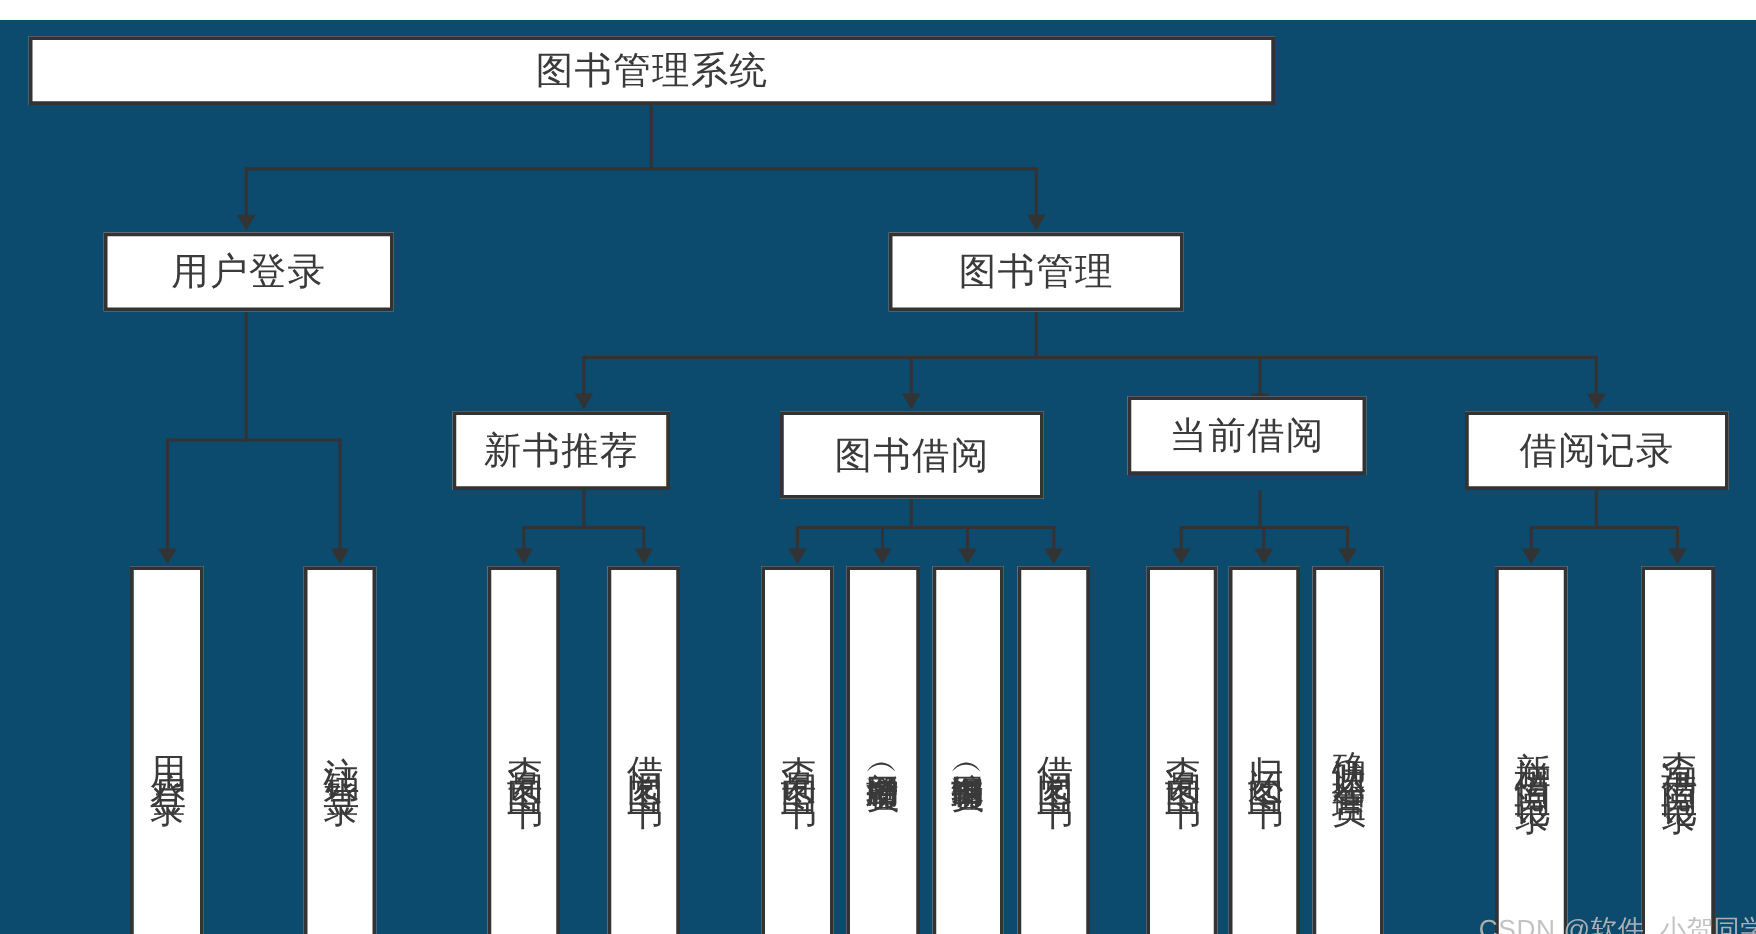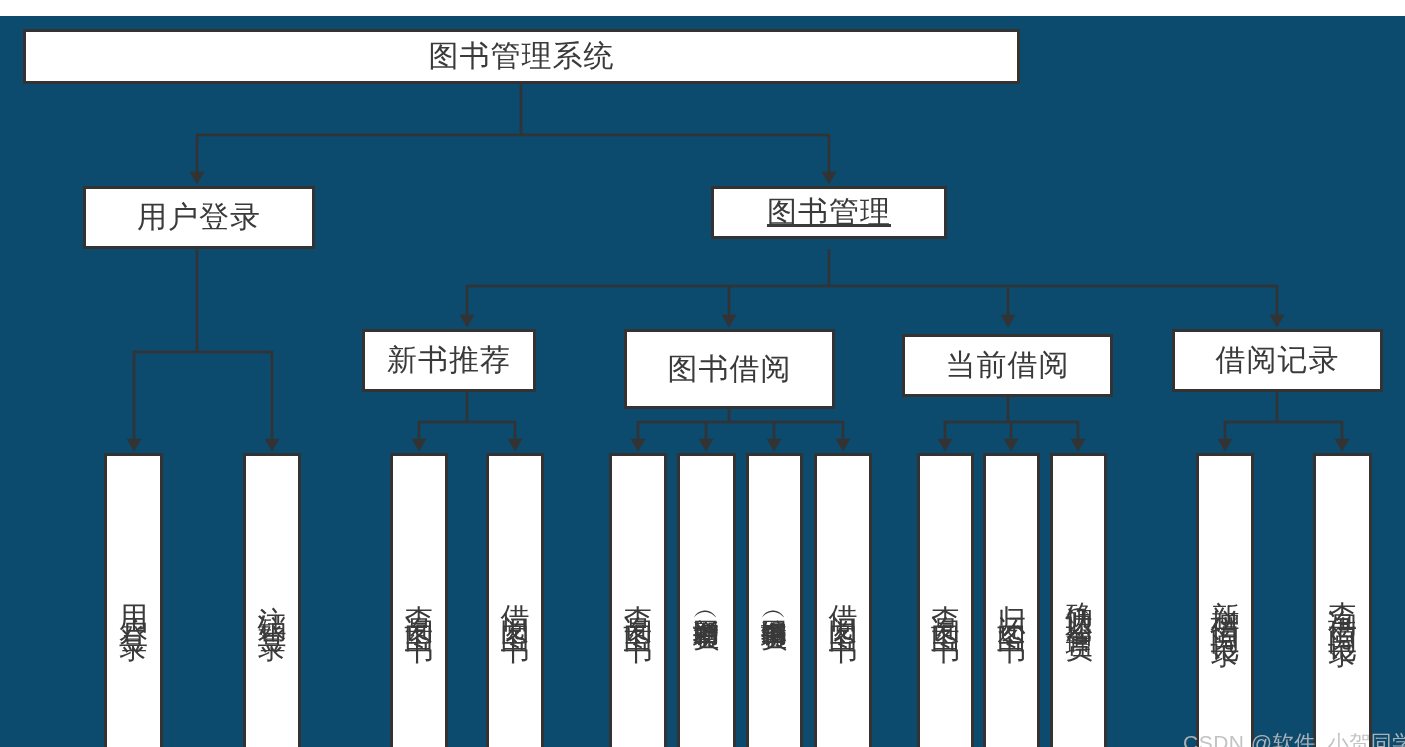--- a/index.html
+++ b/index.html
@@ -79,31 +79,31 @@
     </g>
   </svg>
 
   <div class="box h" style="left:23px;top:13px;width:997px;height:55px;">
     <span>图书管理系统</span>
   </div>
 
   <div class="box h" style="left:83px;top:170px;width:232px;height:63px;">
     <span>用户登录</span>
   </div>
-  <div class="box h" style="left:711px;top:170px;width:236px;height:53px;text-decoration:underline;">
+  <div class="box h" style="left:711px;top:170px;width:236px;height:63px;">
     <span>图书管理</span>
   </div>
 
   <div class="box h" style="left:362px;top:313px;width:174px;height:63px;">
     <span>新书推荐</span>
   </div>
-  <div class="box h" style="left:624px;top:313px;width:211px;height:80px;">
+  <div class="box h" style="left:624px;top:313px;width:211px;height:70px;">
     <span>图书借阅</span>
   </div>
-  <div class="box h" style="left:902px;top:318px;width:211px;height:63px;">
+  <div class="box h" style="left:902px;top:301px;width:191px;height:63px;">
     <span>当前借阅</span>
   </div>
   <div class="box h" style="left:1172px;top:313px;width:211px;height:63px;">
     <span>借阅记录</span>
   </div>
 
   <div class="box v vs" style="left:104px;top:437px;width:59px;height:298px;">
     <span>用户登录</span>
   </div>
   <div class="box v vs" style="left:243px;top:437px;width:58px;height:298px;">

